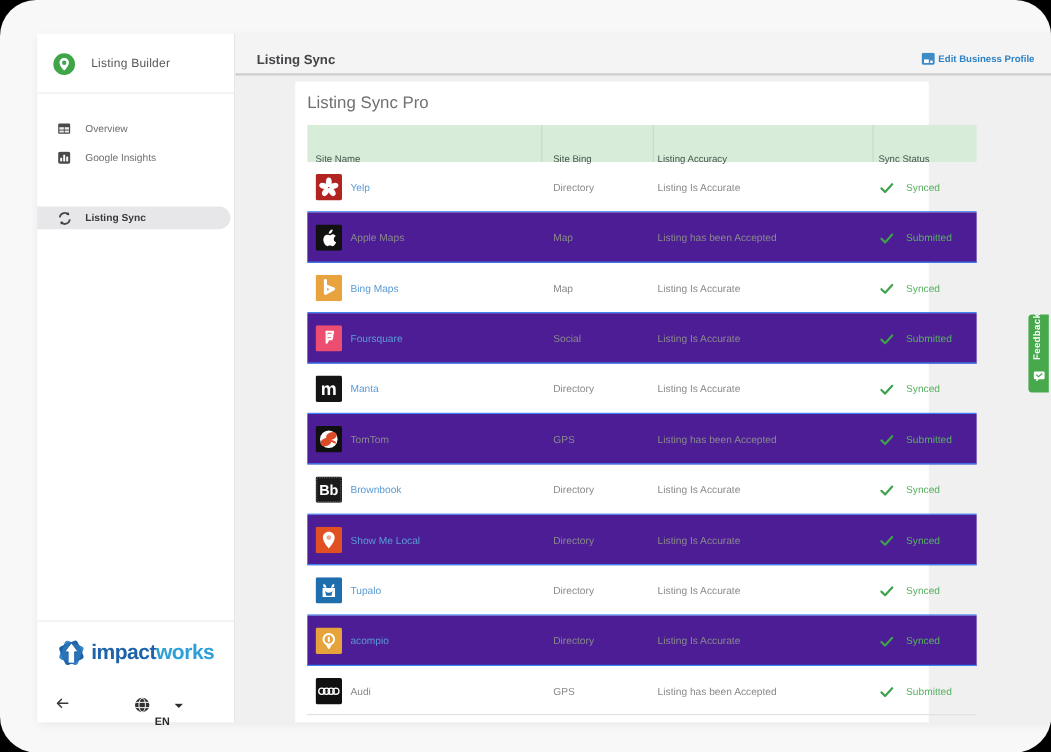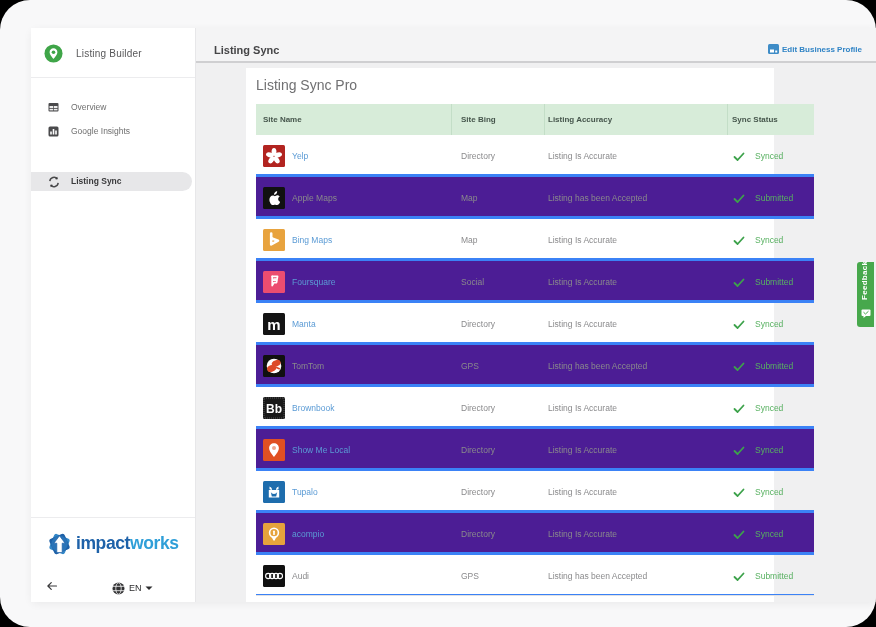--- a/index.html
+++ b/index.html
@@ -15,35 +15,35 @@
   .mi svg { position:absolute; left:17px; top:4px; }
   .mi .l { position:absolute; left:40px; top:4px; font-size:8.5px; color:#6f6f6f; }
   .mi.act { background:#e7e7e9; border-radius:0 10px 10px 0; width:161px; }
   .mi.act .l { color:#3a3a3c; font-weight:bold; }
   #foot-div { position:absolute; left:0; top:489px; width:100%; border-top:1px solid #ececee; }
   #iw { position:absolute; left:15px; top:502px; width:135px; height:28px; }
   #iw .txt { position:absolute; left:30px; top:3px; font-size:17.5px; font-weight:bold; color:#1e62a9; letter-spacing:-0.4px; }
   #iw .txt b2 { color:#2f9fd8; font-weight:bold; }
   #backarrow { position:absolute; left:15px; top:552px; width:12px; height:12px; }
   #lang { position:absolute; left:81px; top:553px; height:14px; }
-  #lang .en { position:absolute; left:17px; top:2px; font-size:9px; font-weight:normal; color:#2c2c2e; }
+  #lang .en { position:absolute; left:17px; top:15px; font-size:9px; font-weight:bold; color:#2c2c2e; }
   
   #topbar { position:absolute; left:165px; top:0; right:0; height:35px; background:#f4f4f5; border-bottom:2px solid #cfcfd1; }
   #topbar .title { position:absolute; left:18px; top:16px; font-size:11px; font-weight:bold; color:#454547; }
   #ebp { position:absolute; right:14px; top:16px; height:14px; }
   #ebp .t { position:absolute; right:0; top:1px; font-size:8px; font-weight:bold; color:#2f83c5; white-space:nowrap; }
   #ebp svg { position:absolute; right:83px; top:0; }
   
   #panel { position:absolute; left:215px; top:40px; width:528px; bottom:0; background:#fff; }
   #panel h2 { position:absolute; left:10px; top:9px; font-size:14px; font-weight:normal; color:#707072; }
   #tbl { position:absolute; left:10px; top:36px; width:558px; bottom:7px; overflow:hidden; }
   #thead { position:absolute; left:0; top:0; width:100%; height:31px; background:#d7ecd9; }
-  #thead .h { position:absolute; top:11px; font-size:8px; font-weight:bold; color:#46564c; }
+  #thead .h { position:absolute; top:24px; font-size:8px; font-weight:normal; color:#46564c; }
   #thead .vd { position:absolute; top:0; width:1px; height:100%; background:#c3dec7; }
-  .row { position:absolute; left:0; width:100%; height:42px; border-bottom:3px solid #3b82f6; }
+  .row { position:absolute; left:0; width:100%; height:42px; border-bottom:1px solid #3b82f6; }
   .row.alt { background:#4c1d95; }
   .row .ic { position:absolute; left:7px; top:10px; width:22px; height:22px; }
   .row .nm { position:absolute; left:36px; top:16px; font-size:8.5px; color:#5b9bd5; }
   .row .nm.g { color:#8a8a8c; }
   .row .ty { position:absolute; left:205px; top:16px; font-size:8.5px; color:#8a8a8c; }
   .row .ac { position:absolute; left:292px; top:16px; font-size:8.5px; color:#8a8a8c; }
   .row .ck { position:absolute; left:477px; top:17px; }
   .row .st { position:absolute; left:499px; top:16px; font-size:8.5px; color:#58b161; }
   
   #fb { position:absolute; right:2px; top:234px; width:17px; height:65px; background:#47a84c; border-radius:3px 0 0 3px; }

